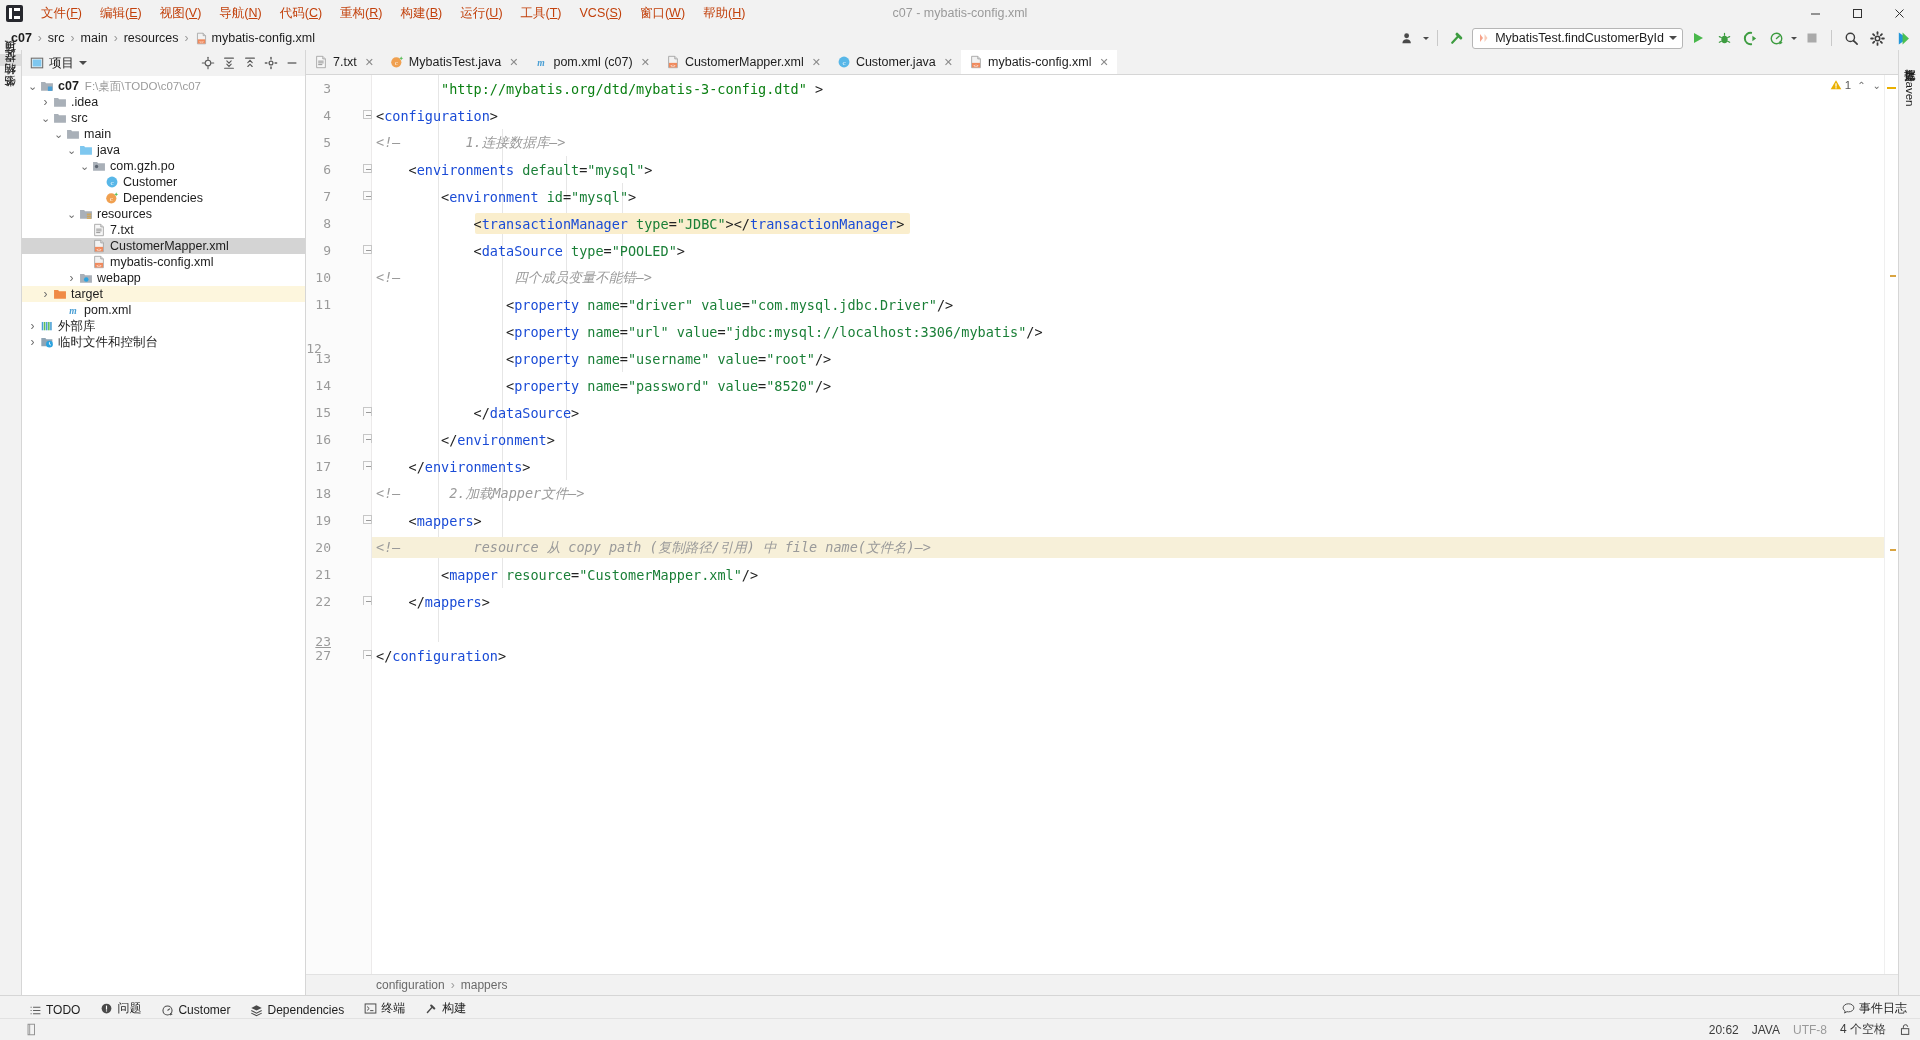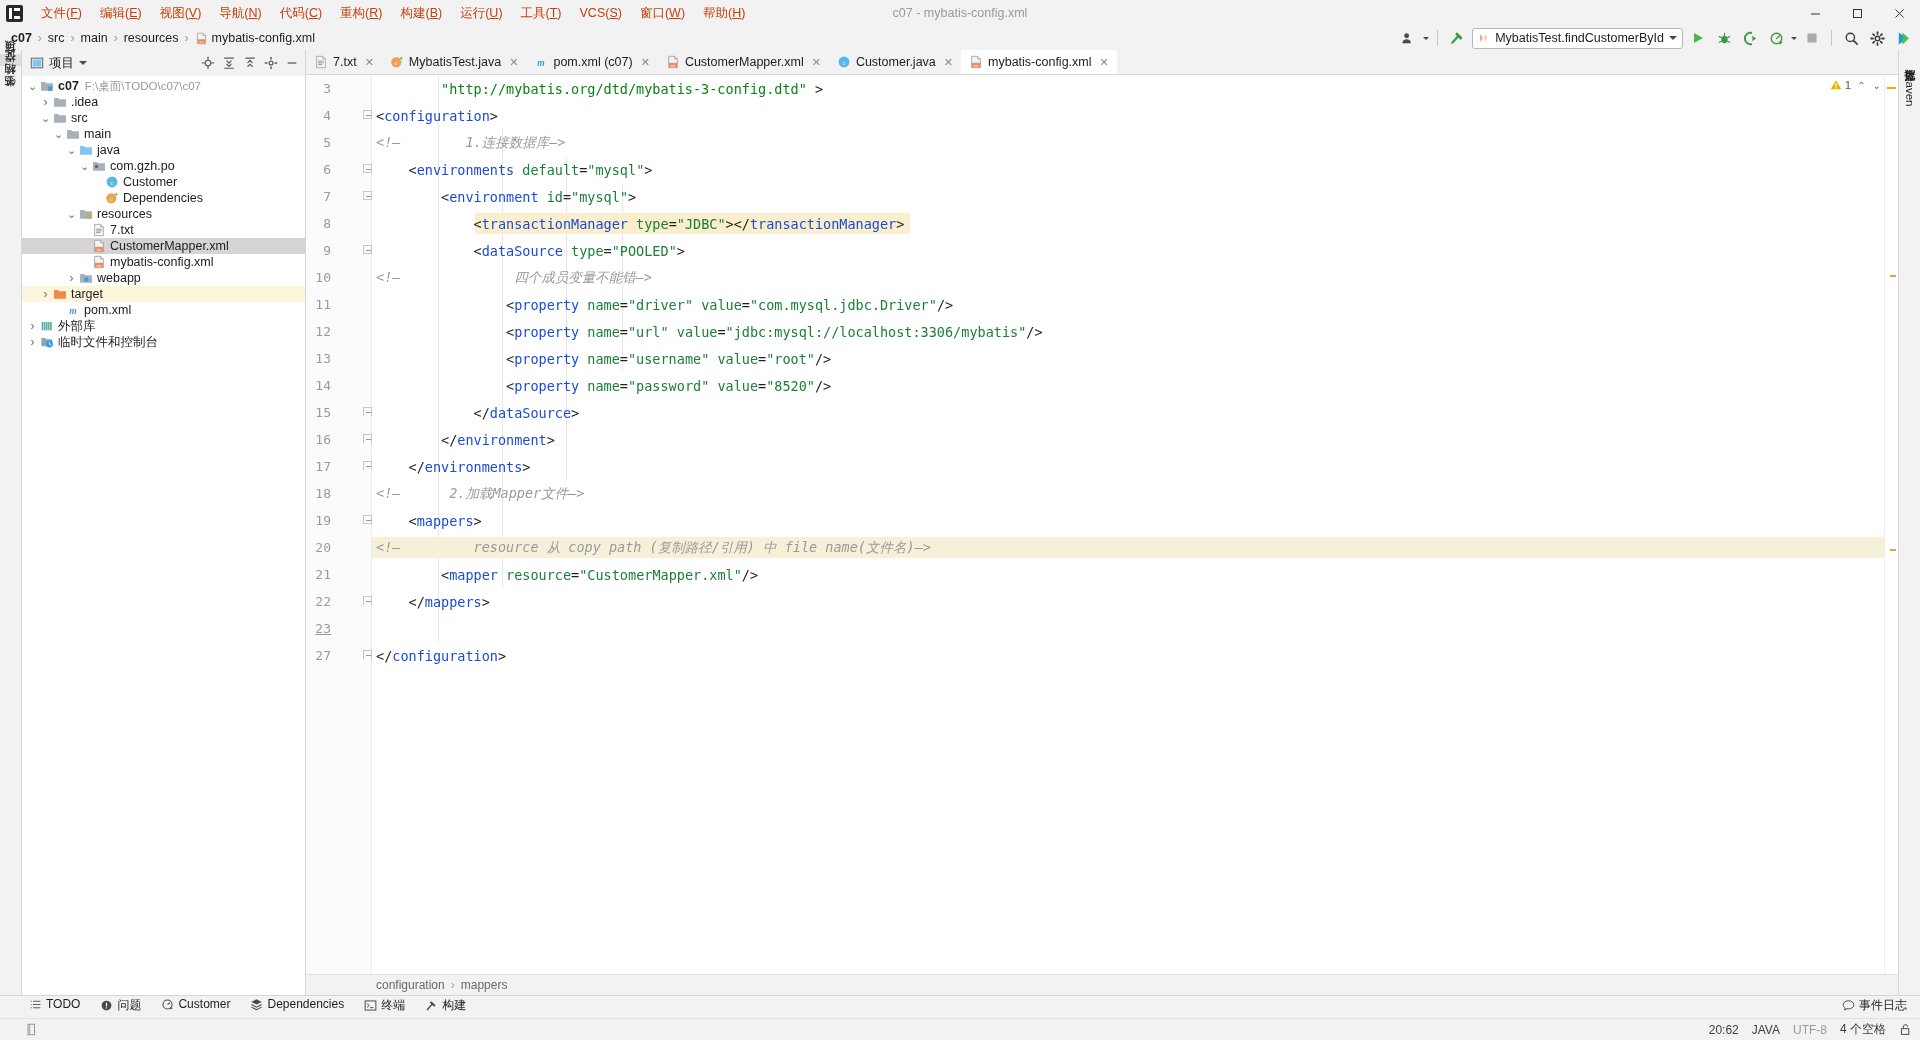--- a/index.html
+++ b/index.html
@@ -101,21 +101,21 @@
   .insp-mark{position:absolute;right:2px;width:9px;height:2px;}
 
   .edtopright{position:absolute;right:16px;top:4px;display:flex;align-items:center;gap:5px;font-size:11.5px;color:#5a5a5a;z-index:6;}
   .warnchip{display:flex;align-items:center;gap:3px;}
   .arrwbtn{color:#6a6a6a;font-size:10px;padding:0 1px;}
 
   
   .edcrumb{height:21px;flex:0 0 21px;background:#f2f2f2;display:flex;align-items:center;padding-left:70px;gap:6px;font-size:12px;color:#6a6a6a;border-top:1px solid #e2e2e2;}
 
   
-  .bottombar{height:23px;flex:0 0 23px;background:#f2f2f2;display:flex;align-items:flex-start;padding-left:26px;gap:14px;border-top:1px solid #d6d6d6;}
+  .bottombar{height:23px;flex:0 0 23px;background:#f2f2f2;display:flex;align-items:flex-end;padding-left:26px;gap:14px;border-top:1px solid #d6d6d6;}
   .btool{display:flex;align-items:center;gap:4px;font-size:12px;color:#1d1d1d;padding:1px 3px;}
   .bottombar .right{margin-left:auto;display:flex;align-items:center;gap:5px;padding-right:10px;}
 
   
   .statusbar{height:22px;flex:0 0 22px;background:#f2f2f2;display:flex;align-items:center;padding:0 8px 0 26px;font-size:12px;color:#3c3c3c;border-top:1px solid #e2e2e2;}
   .statusbar .right{margin-left:auto;display:flex;align-items:center;gap:13px;}
   .sb-item{cursor:default;}
   .sb-dim{color:#9a9a9a;}
 
   svg{display:block;}
@@ -612,21 +612,21 @@
             <div class="gfold start" style="top: 116px;">
               <div class="box"></div>
             </div>
             <div class="gnum" style="top: 141px;">8</div>
             <div class="gnum" style="top: 168px;">9</div>
             <div class="gfold start" style="top: 170px;">
               <div class="box"></div>
             </div>
             <div class="gnum" style="top: 195px;">10</div>
             <div class="gnum" style="top: 222px;">11</div>
-            <div class="gnum" style="top: 249px;">12</div>
+            <div class="gnum" style="top: 266px; text-align: center;">12</div>
             <div class="gnum" style="top: 276px;">13</div>
             <div class="gnum" style="top: 303px;">14</div>
             <div class="gnum" style="top: 330px;">15</div>
             <div class="gfold endcap" style="top: 332px;">
               <div class="box"></div>
             </div>
             <div class="gnum" style="top: 357px;">16</div>
             <div class="gfold endcap" style="top: 359px;">
               <div class="box"></div>
             </div>
@@ -645,21 +645,21 @@
                 <rect x="3.2" y="8.4" width="3.6" height="1.3" fill="#f5a623"></rect>
                 <rect x="3.5" y="10.4" width="3" height="1.2" fill="#f5a623"></rect>
               </svg>
             </div>
             <div class="gnum" style="top: 465px;">20</div>
             <div class="gnum" style="top: 492px;">21</div>
             <div class="gnum" style="top: 519px;">22</div>
             <div class="gfold endcap" style="top: 521px;">
               <div class="box"></div>
             </div>
-            <div class="gnum" style="top: 546px; text-decoration: underline;">23</div>
+            <div class="gnum" style="top: 559px; text-decoration: underline;">23</div>
             <div class="gnum" style="top: 573px;">27</div>
             <div class="gfold endcap" style="top: 575px;">
               <div class="box"></div>
             </div>
           </div>
         <div class="codearea" id="codearea">
             <div class="iguide" style="left: 66px; top: 0px; height: 567px;"></div>
             <div class="iguide" style="left: 130px; top: 54px; height: 459px;"></div>
             <div class="iguide" style="left: 194px; top: 81px; height: 324px;"></div>
             <div class="iguide" style="left: 250px; top: 108px; height: 189px;"></div>

